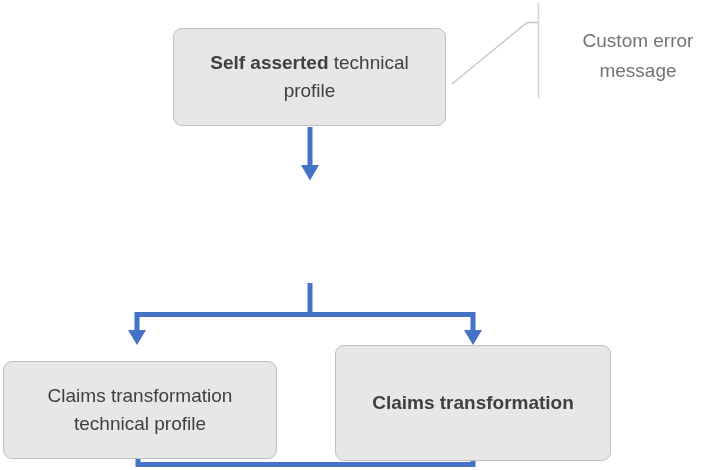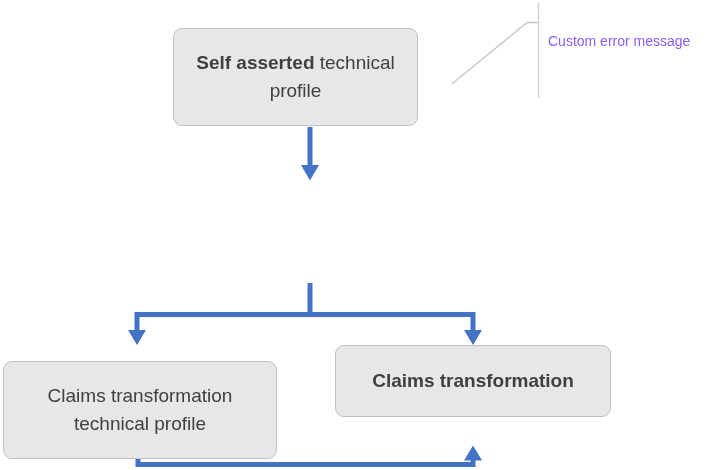--- a/index.html
+++ b/index.html
@@ -24,31 +24,32 @@
     display: flex;
     align-items: center;
     justify-content: center;
     text-align: center;
     color: #404040;
     font-size: 19px;
     line-height: 28px;
     padding: 0 22px;
   }
   .box .b { font-weight: bold; }
-  #box-self-asserted { left: 173px; top: 28px;  width: 245px; height: 98px; align-items: center; }
+  #box-self-asserted { left: 173px; top: 28px;  width: 273px; height: 98px; align-items: center; }
   #box-validation    { left: 172px; top: 180px; width: 276px; height: 102px; }
   #box-claims-tp     { left: 3px;   top: 361px; width: 274px; height: 98px; }
-  #box-claims        { left: 335px; top: 345px; width: 276px; height: 72px; }
+  #box-claims        { left: 335px; top: 345px; width: 276px; height: 116px; }
   .callout-text {
     position: absolute;
     left: 548px;
     top: 26px;
     width: 180px;
-    color: #8b5cf6;
-    font-size: 14px;
+    text-align: center;
+    color: #737373;
+    font-size: 19px;
     line-height: 30px;
   }
   svg.connectors {
     position: absolute;
     left: 0;
     top: 0;
     pointer-events: none;
   }
 </style>
 </head>

